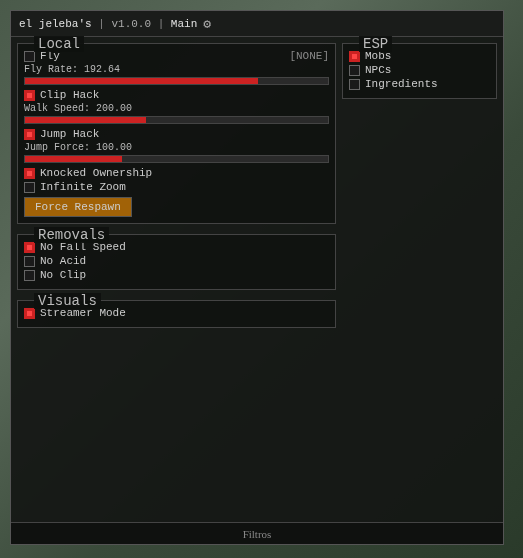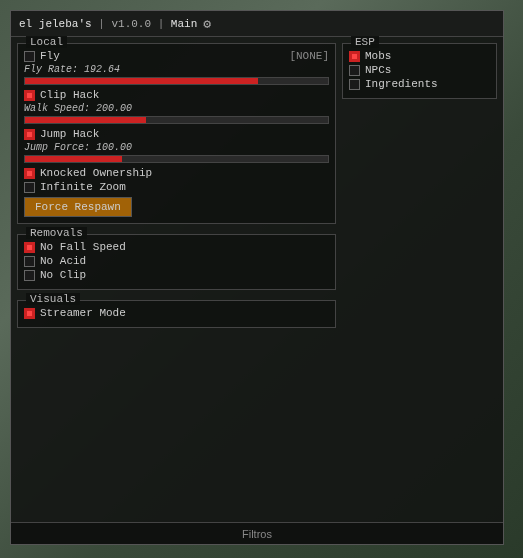--- a/index.html
+++ b/index.html
@@ -93,25 +93,25 @@
     
     .section-box {
       border: 1px solid #444;
       background: rgba(15, 17, 15, 0.8);
       padding: 4px 6px 6px 6px;
       position: relative;
     }
     .section-label {
       position: absolute;
       top: -8px;
-      left: 8px;
+      left: 16px;
       background: rgba(15,17,15,0.95);
       padding: 0 4px;
       color: #bbb;
-      font-size: 11px;
+      font-size: 14px;
       font-family: 'Courier New', monospace;
     }
 
     
     .checkbox-row {
       display: flex;
       align-items: center;
       margin-bottom: 2px;
       margin-top: 2px;
     }
@@ -151,21 +151,20 @@
 
     
     .slider-row {
       margin-bottom: 4px;
     }
     .slider-label-text {
       color: #bbb;
       font-size: 10px;
       font-family: 'Courier New', monospace;
       margin-bottom: 2px;
-      font-style: italic;
     }
     .slider-track {
       width: 100%;
       height: 8px;
       background: #2a2a2a;
       border: 1px solid #444;
       position: relative;
       cursor: pointer;
     }
     .slider-fill {
@@ -194,21 +193,21 @@
       height: 22px;
       background: rgba(15, 17, 15, 0.95);
       border-top: 1px solid #444;
       display: flex;
       align-items: center;
       justify-content: center;
     }
     .bottom-bar-text {
       color: #888;
       font-size: 11px;
-      font-family: Liberation Sans, sans-serif;
+      font-family: Liberation Serif, serif;
     }
 
     .mt-2 { margin-top: 2px; }
     .mt-4 { margin-top: 4px; }
     .mt-6 { margin-top: 6px; }
   </style>
 </head>
 <body>
 
 <div class="bg-overlay"></div>

